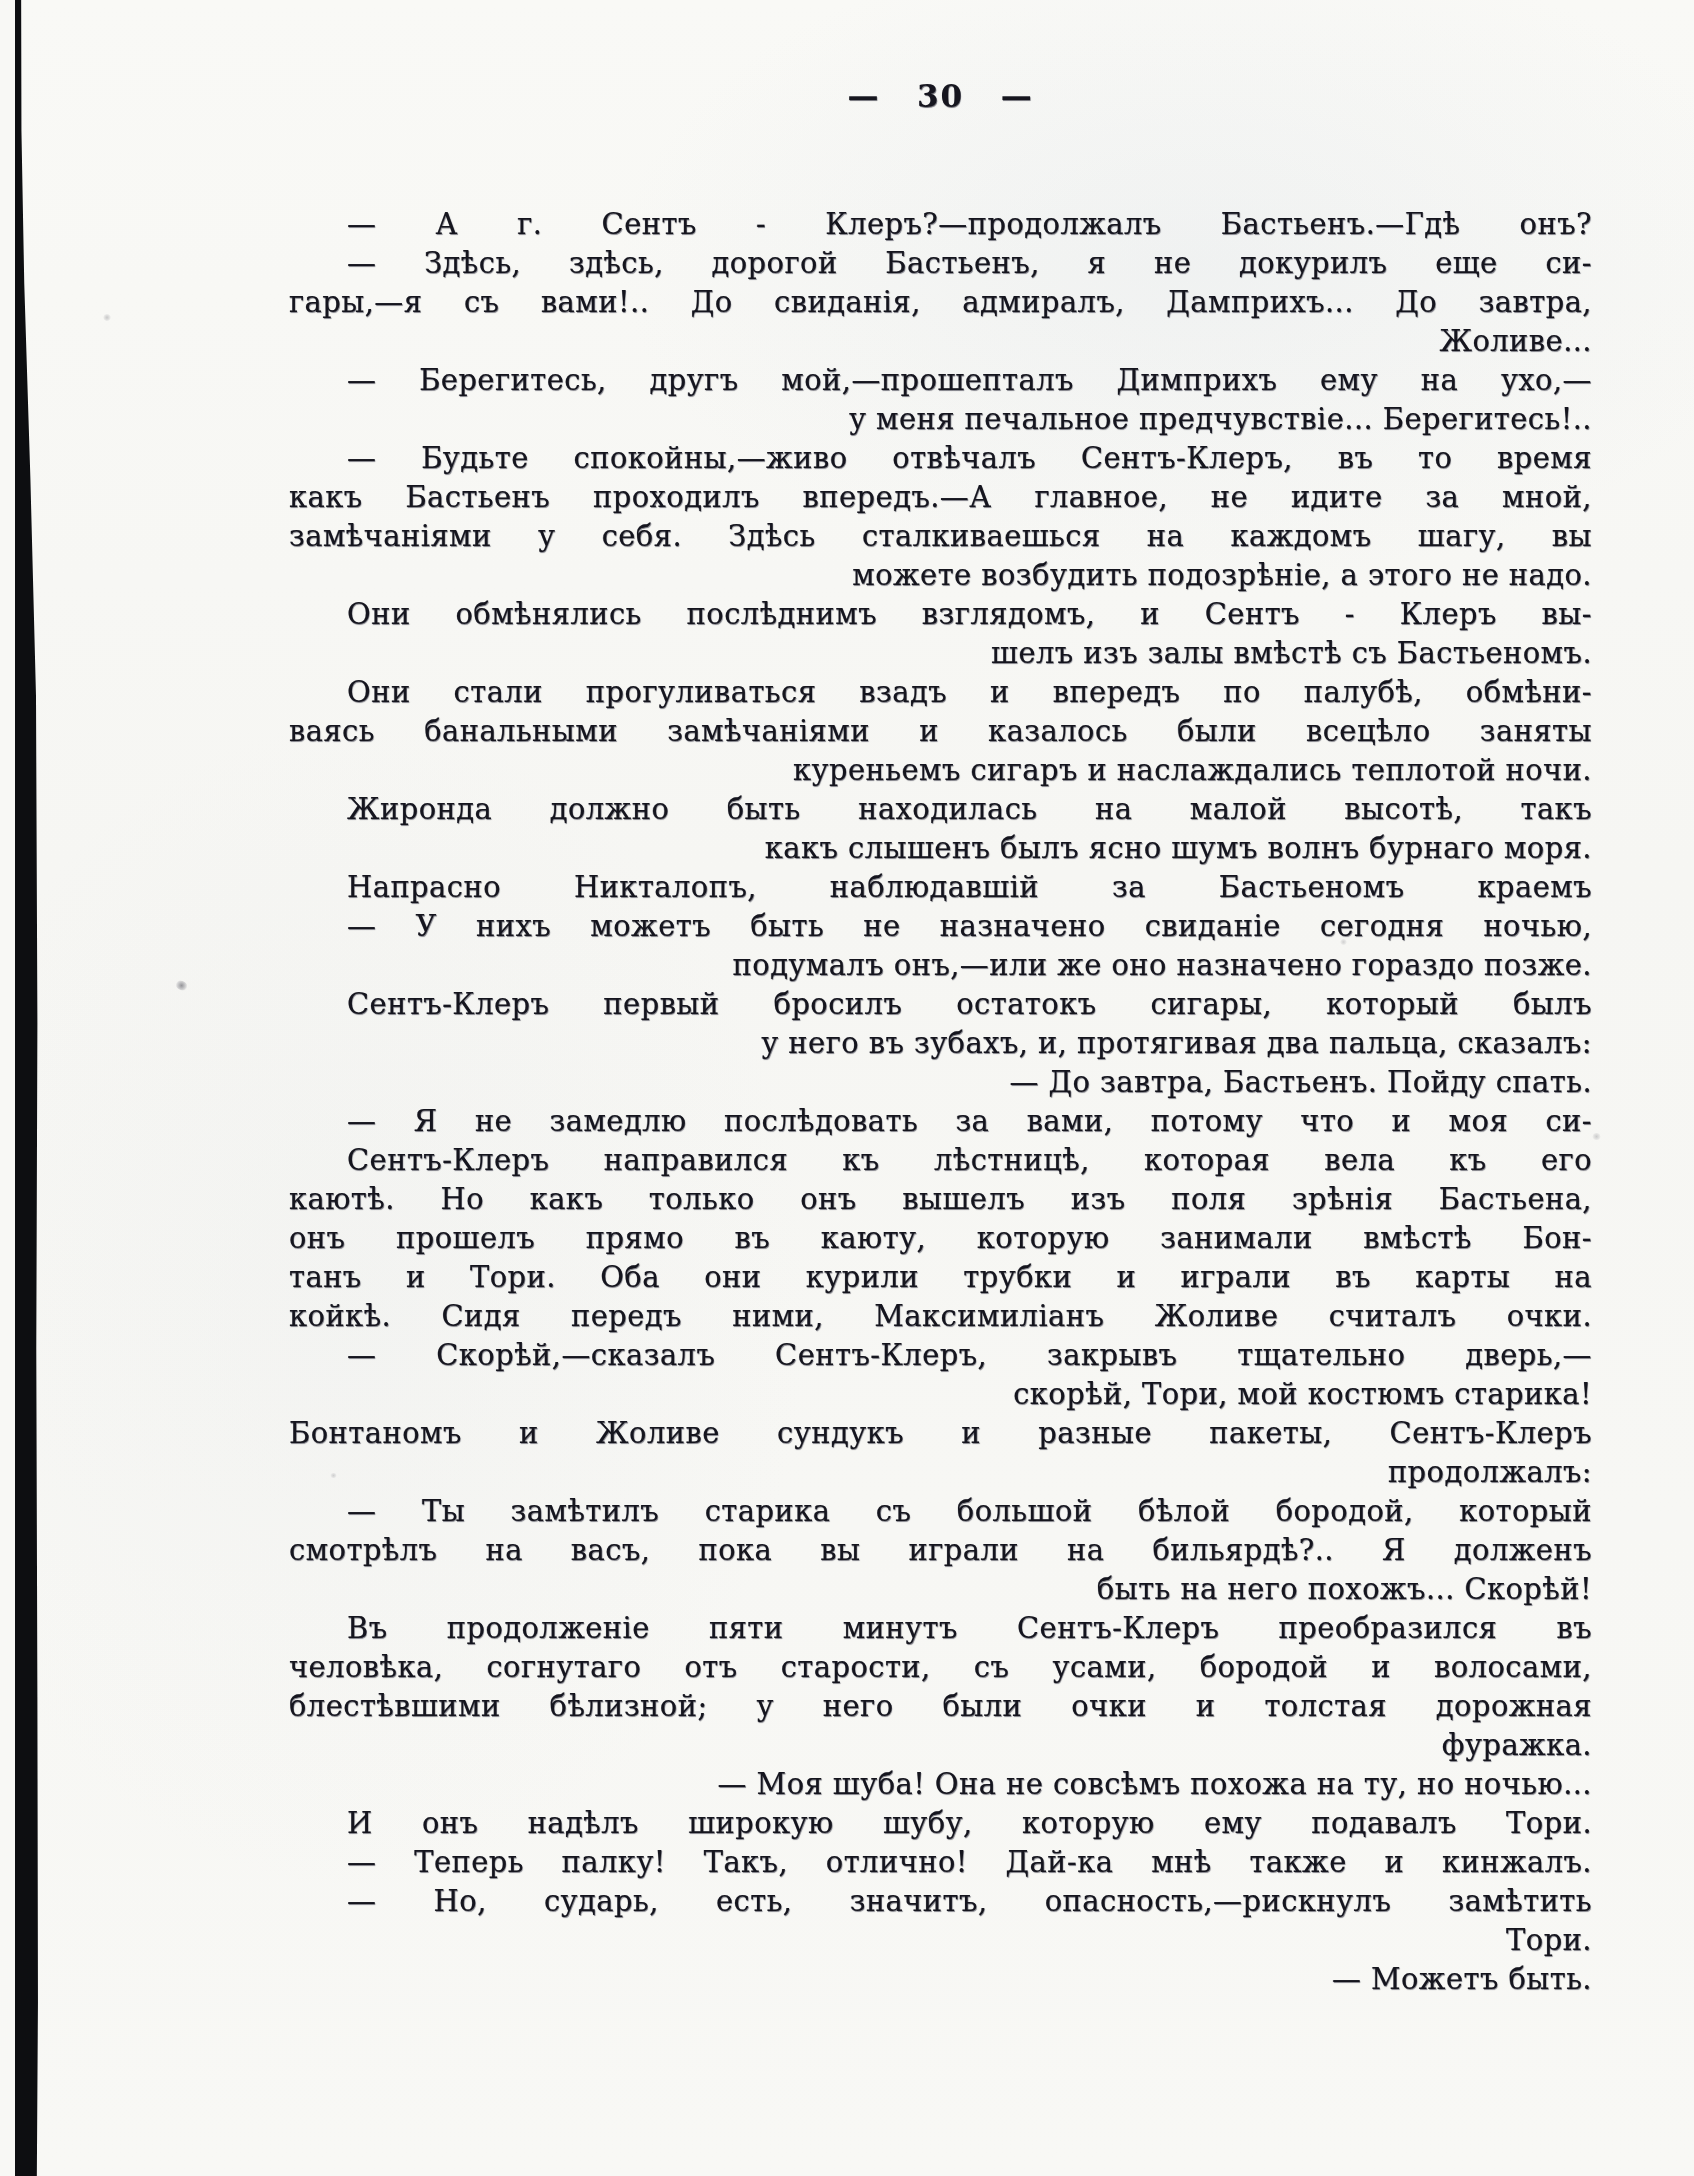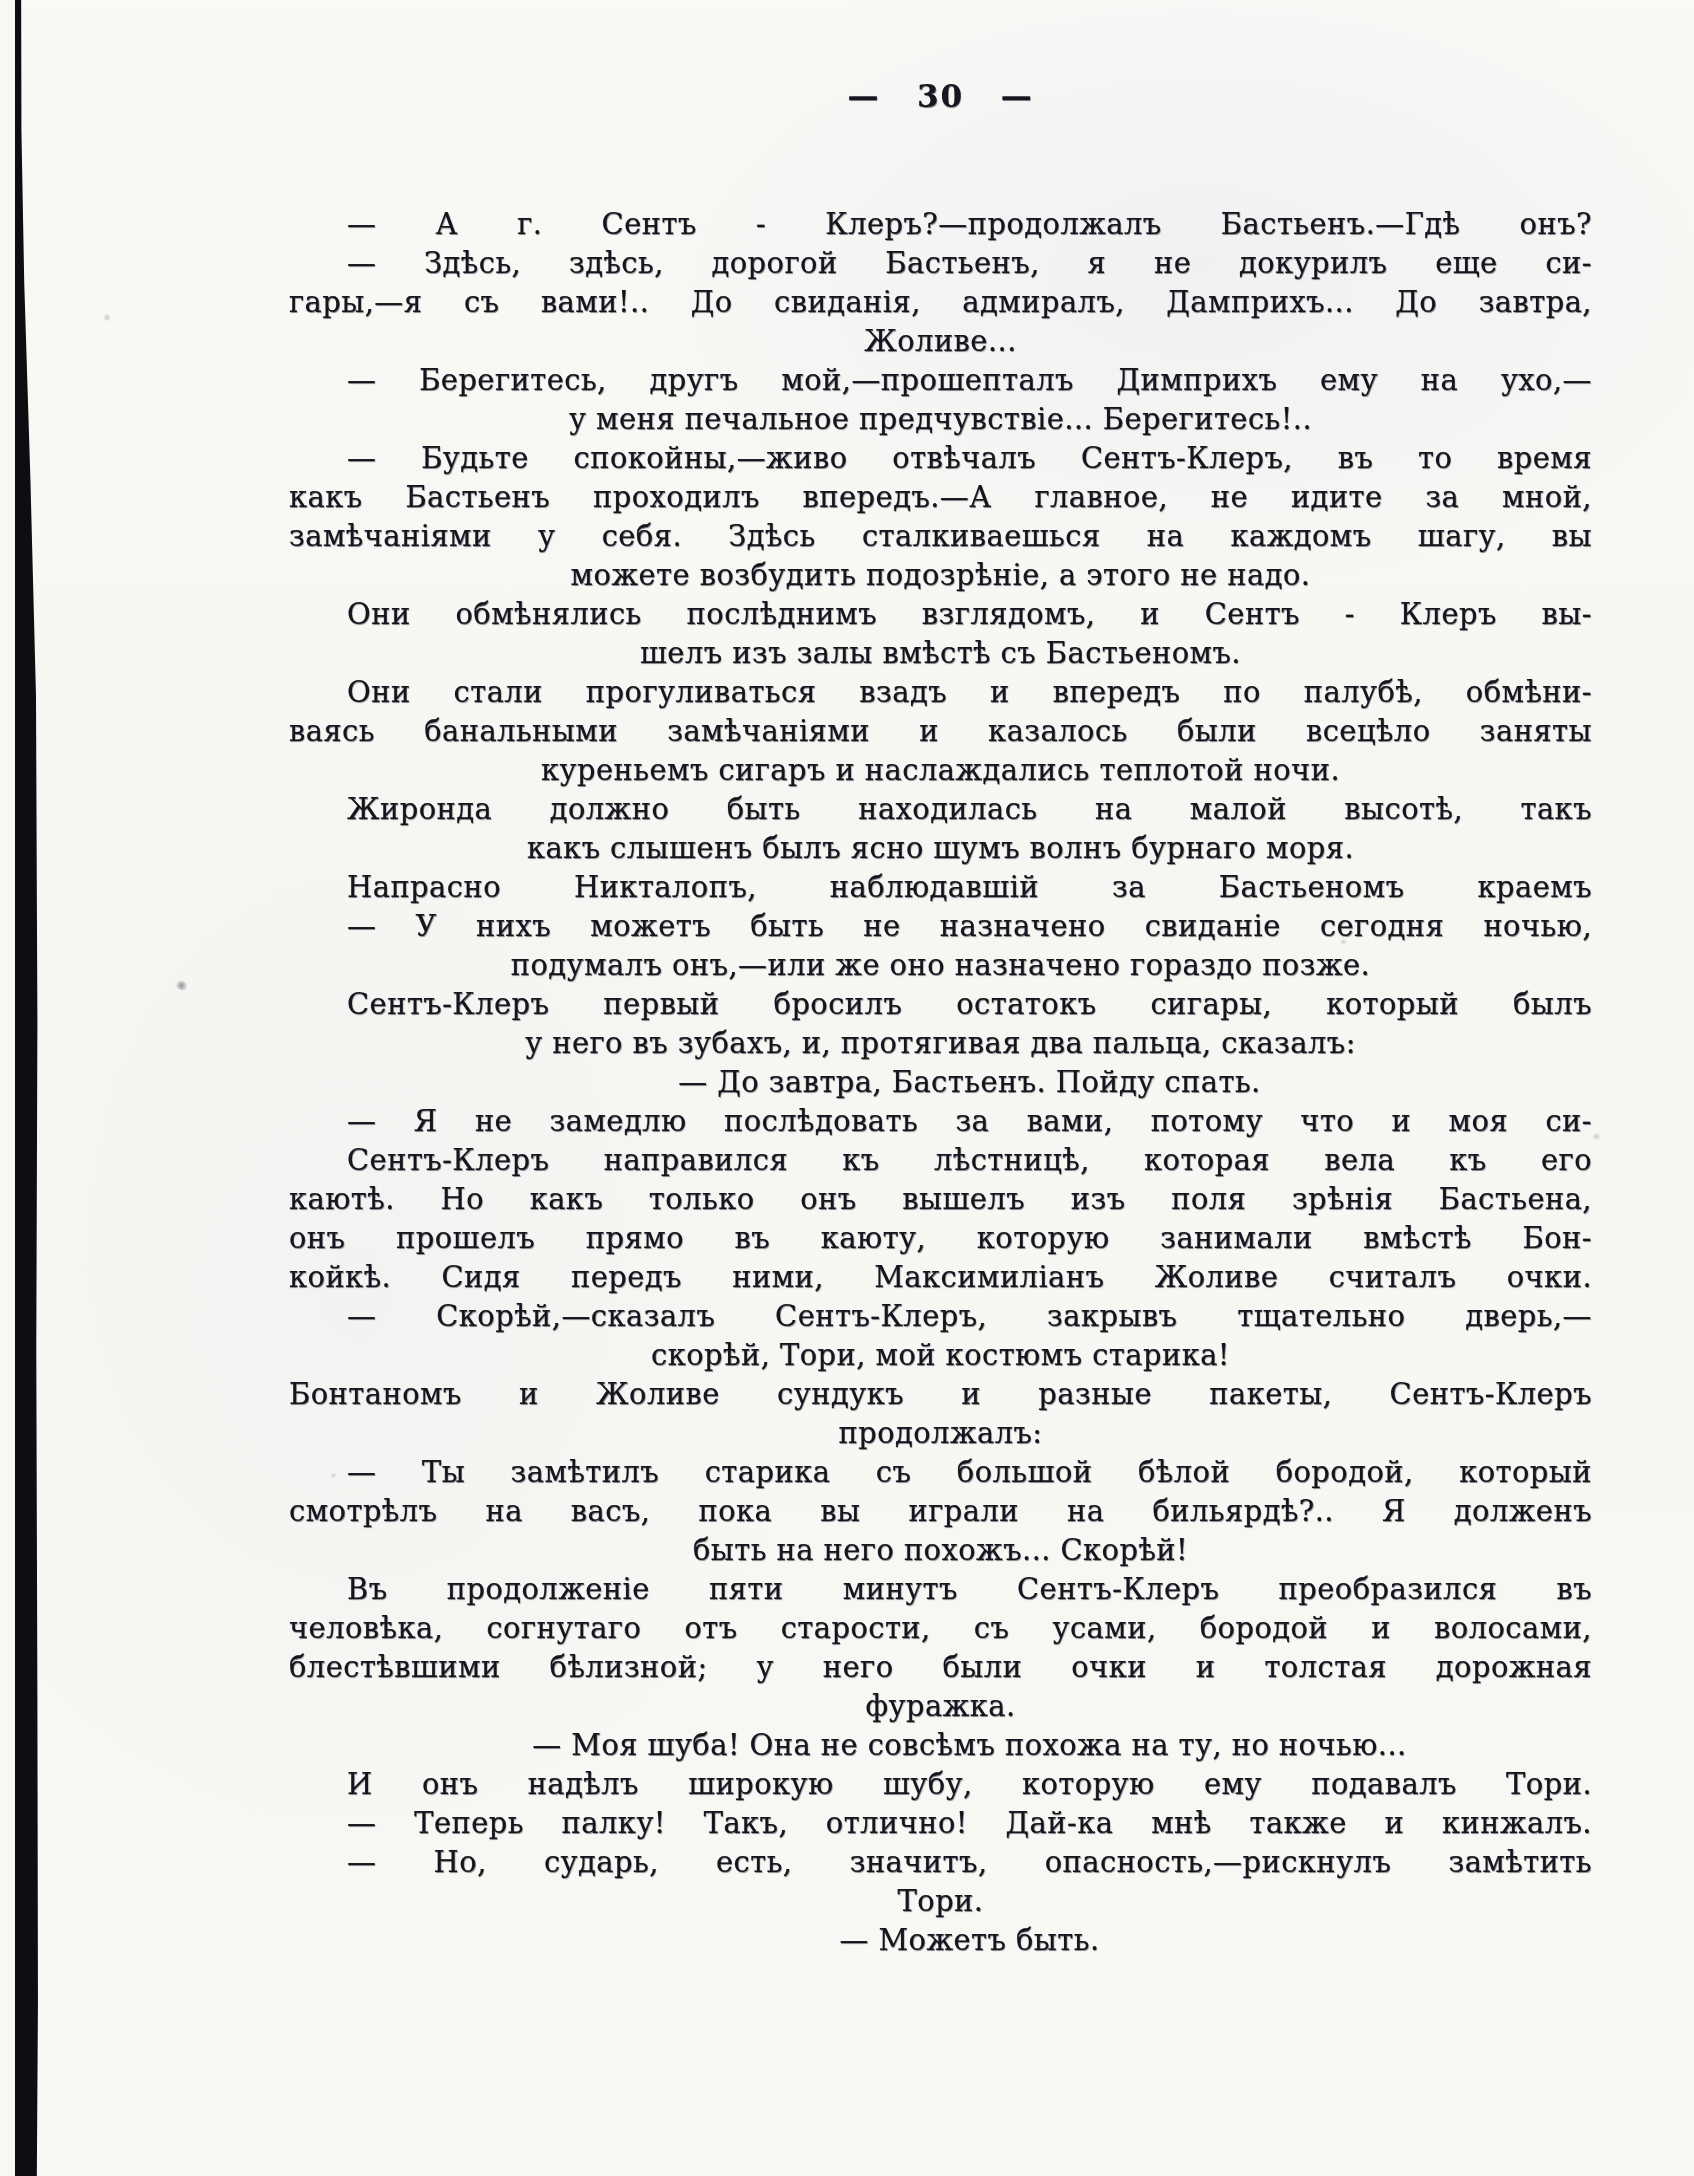--- a/index.html
+++ b/index.html
@@ -65,21 +65,21 @@
     font-size: 29px;
     font-weight: 400;
     letter-spacing: 0.4px;
     line-height: 39px;
     color: #15151e;
     text-shadow: 0.6px 0.5px 0.8px rgba(12,12,30,0.5), -0.3px 0.2px 0.6px rgba(12,12,30,0.3);
   }
   .line {
     height: 39px;
     overflow: hidden;
-    text-align: center;
+    text-align: right;
     white-space: normal;
   }
   .line.j { text-align: justify; }
   .line.j::after { content: ""; display: inline-block; width: 100%; height: 0; }
   .line.i { text-indent: 58px; }
 </style>
 </head>
 <body>
 
 <div class="page">
@@ -114,20 +114,21 @@
       <div class="line j i">Напрасно Никталопъ, наблюдавшій за Бастьеномъ краемъ</div>
       <div class="line j i">— У нихъ можетъ быть не назначено свиданіе сегодня ночью,</div>
       <div class="line">подумалъ онъ,—или же оно назначено гораздо позже.</div>
       <div class="line j i">Сентъ-Клеръ первый бросилъ остатокъ сигары, который былъ</div>
       <div class="line">у него въ зубахъ, и, протягивая два пальца, сказалъ:</div>
       <div class="line i">— До завтра, Бастьенъ. Пойду спать.</div>
       <div class="line j i">— Я не замедлю послѣдовать за вами, потому что и моя си-</div>
       <div class="line j i">Сентъ-Клеръ направился къ лѣстницѣ, которая вела къ его</div>
       <div class="line j">каютѣ. Но какъ только онъ вышелъ изъ поля зрѣнія Бастьена,</div>
       <div class="line j">онъ прошелъ прямо въ каюту, которую занимали вмѣстѣ Бон-</div>
+      <div class="line j">танъ и Тори. Оба они курили трубки и играли въ карты на</div>
       <div class="line j">койкѣ. Сидя передъ ними, Максимиліанъ Жоливе считалъ очки.</div>
       <div class="line j i">— Скорѣй,—сказалъ Сентъ-Клеръ, закрывъ тщательно дверь,—</div>
       <div class="line">скорѣй, Тори, мой костюмъ старика!</div>
       <div class="line j">Бонтаномъ и Жоливе сундукъ и разные пакеты, Сентъ-Клеръ</div>
       <div class="line">продолжалъ:</div>
       <div class="line j i">— Ты замѣтилъ старика съ большой бѣлой бородой, который</div>
       <div class="line j">смотрѣлъ на васъ, пока вы играли на бильярдѣ?.. Я долженъ</div>
       <div class="line">быть на него похожъ... Скорѣй!</div>
       <div class="line j i">Въ продолженіе пяти минутъ Сентъ-Клеръ преобразился въ</div>
       <div class="line j">человѣка, согнутаго отъ старости, съ усами, бородой и волосами,</div>

